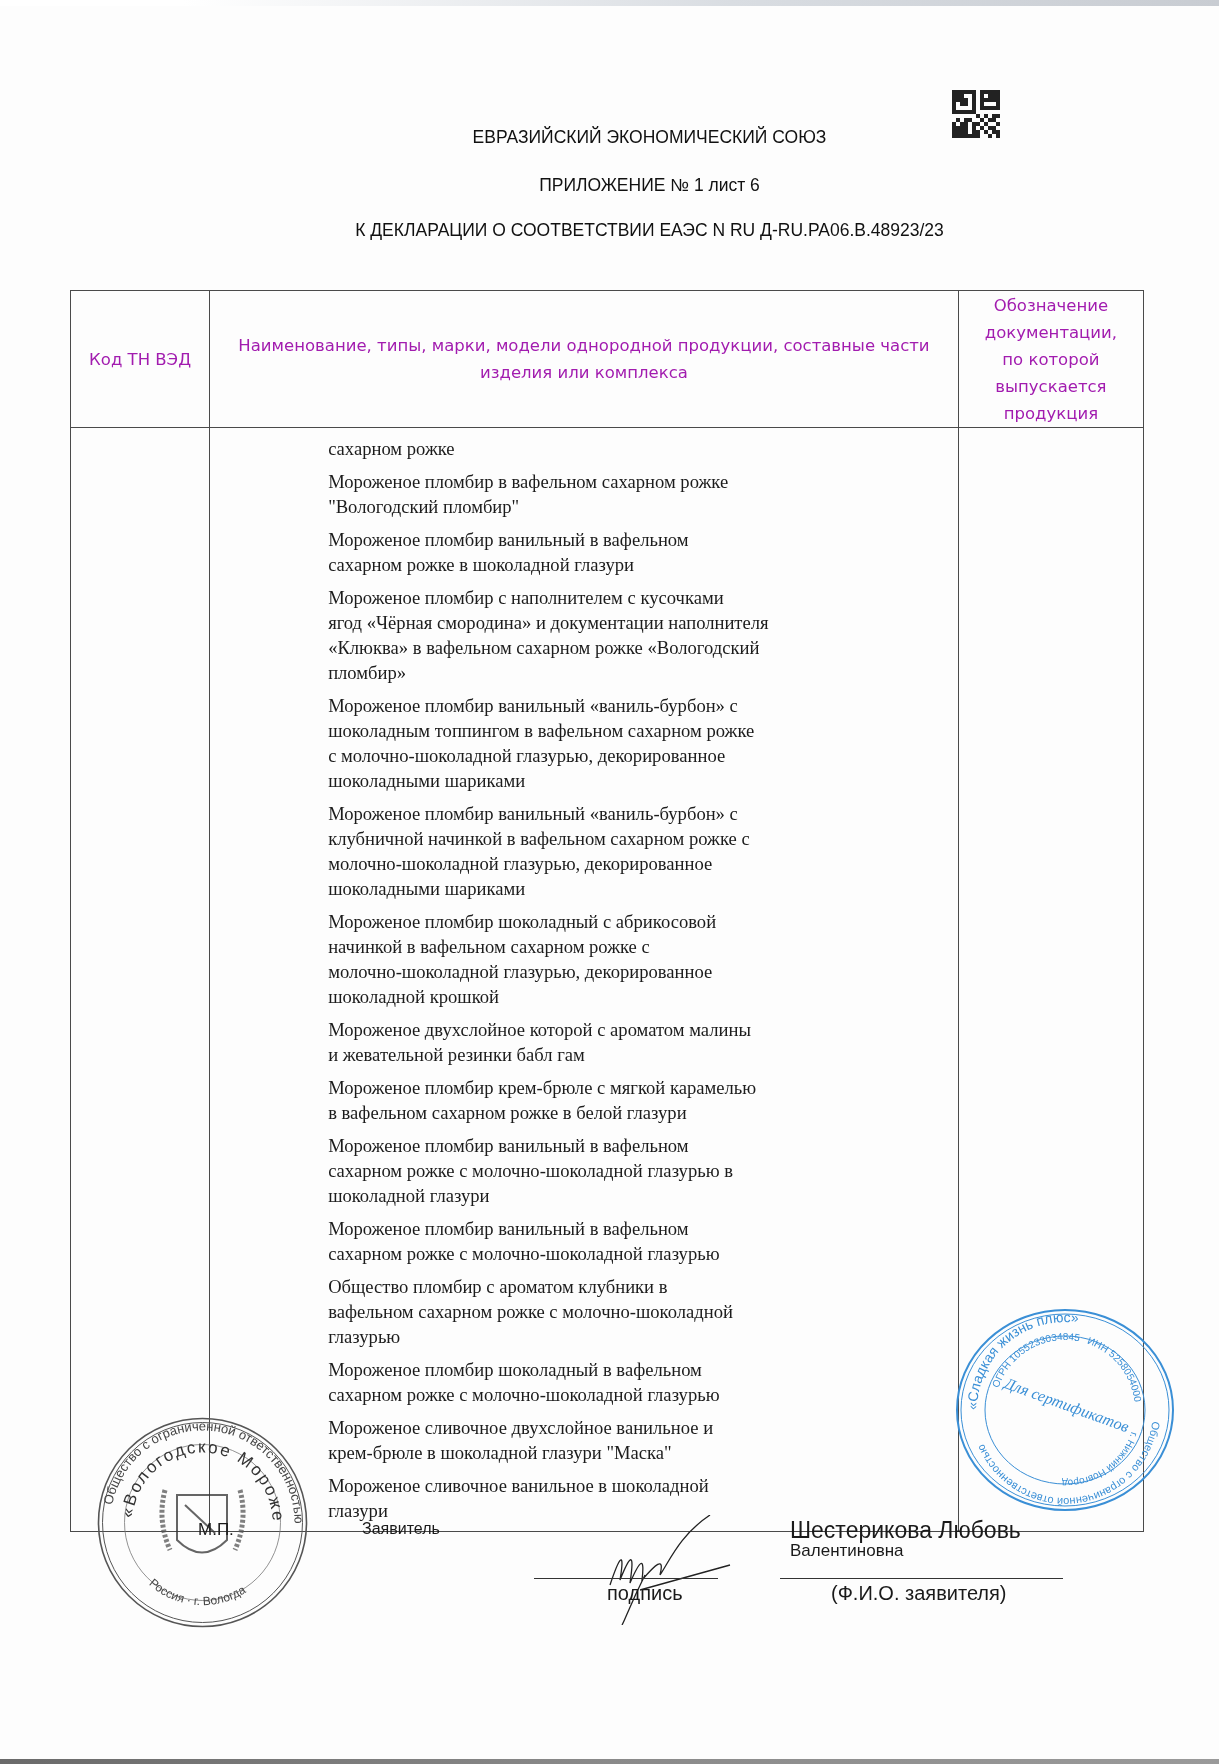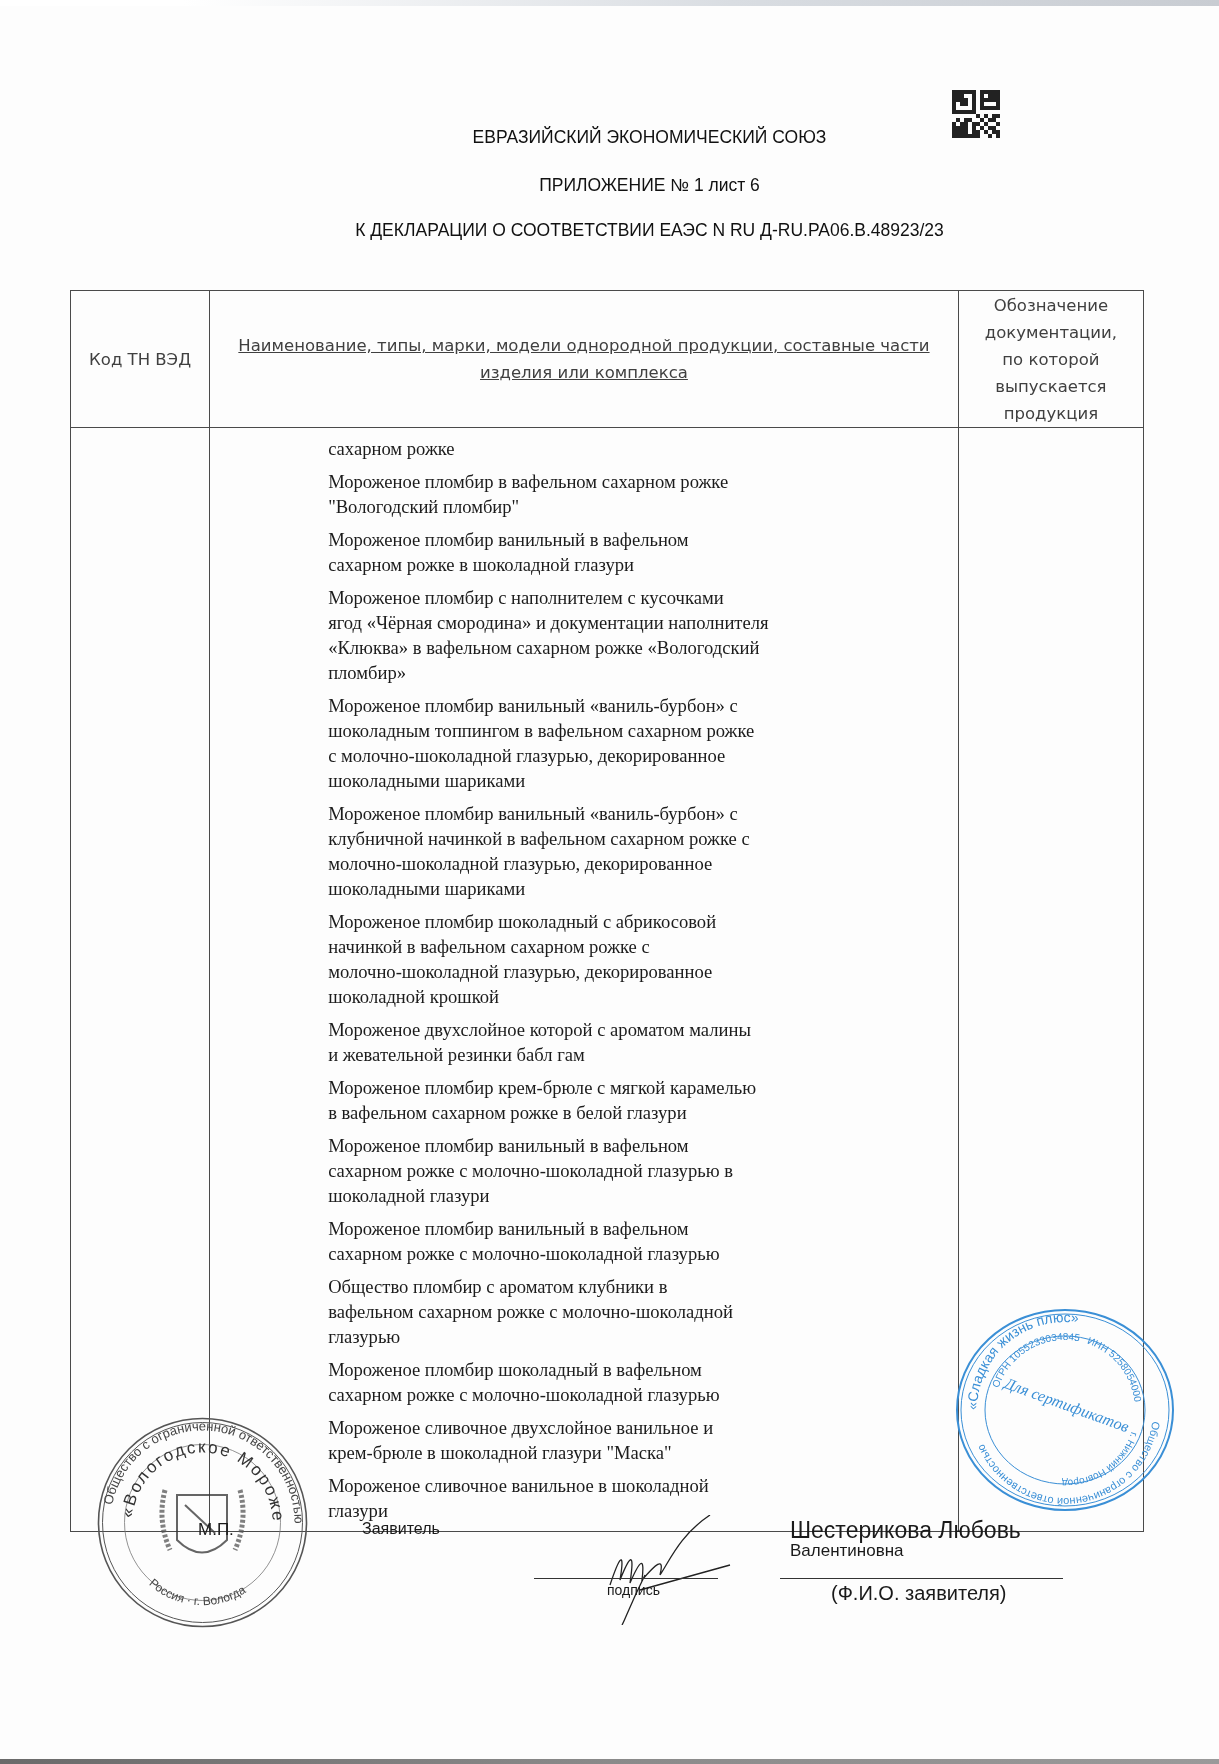--- a/index.html
+++ b/index.html
@@ -31,40 +31,40 @@
 
   table.main {
     position: absolute; left: 70px; top: 290px; width: 1074px;
     border-collapse: collapse; table-layout: fixed;
   }
   table.main td, table.main th {
     border: 1px solid #4a4a4a; padding: 0; vertical-align: top;
   }
   table.main th {
     font-family: "DejaVu Sans", sans-serif; font-weight: normal; font-size: 16.5px;
-    color: #404040; vertical-align: middle; text-align: center; line-height: 27px;
+    color: #a21caf; vertical-align: middle; text-align: center; line-height: 27px;
   }
   .col1 { width: 139px; }
   .col2 { width: 748px; }
   .col3 { width: 185px; }
   .hrow { height: 137px; }
   .brow { height: 1063px; }
 
   .items { padding: 0 0 0 110px; font-family: "Liberation Serif", serif; font-size: 18.6px; line-height: 25px; color: #1c1c1c; }
   .item { margin: 8px; }
   .gap { margin-top: 8px; }
 
   .signature-block { position: absolute; top: 1495px; left: 0; width: 1219px; height: 200px; }
   .applicant-label { position: absolute; left: 362px; top: 25px; font-family: "Liberation Sans", sans-serif; font-size: 16px; }
   .mp-label { position: absolute; left: 198px; top: 25px; font-family: "Liberation Sans", sans-serif; font-size: 17px; }
   .name-line1 { position: absolute; left: 790px; top: 22px; font-family: "Liberation Sans", sans-serif; font-size: 23px; }
   .name-line2 { position: absolute; left: 790px; top: 46px; font-family: "Liberation Sans", sans-serif; font-size: 17px; }
   .sig-line { position: absolute; left: 534px; top: 83px; width: 184px; border-top: 1px solid #333; }
   .name-line { position: absolute; left: 780px; top: 83px; width: 283px; border-top: 1px solid #333; }
-  .sig-caption { position: absolute; left: 607px; top: 87px; font-family: "Liberation Sans", sans-serif; font-size: 14px; }
+  .sig-caption { position: absolute; left: 607px; top: 87px; font-family: "Liberation Sans", sans-serif; font-size: 20px; }
   .name-caption { position: absolute; left: 831px; top: 87px; font-family: "Liberation Sans", sans-serif; font-size: 20px; }
   .sig-scribble { position: absolute; left: 600px; top: 20px; width: 140px; height: 110px; }
 
   .stamp { position: absolute; }
   .stamp-left { left: 95px; top: 1415px; width: 215px; height: 215px; }
   .stamp-right { left: 953px; top: 1305px; width: 225px; height: 210px; }
 </style>
 </head>
 <body>
 
@@ -223,21 +223,21 @@
 
 <table class="main">
   <colgroup>
     <col class="col1">
       <col class="col2">
       <col class="col3">
   </colgroup>
   <tbody>
       <tr class="hrow">
     <th><span>Код ТН ВЭД</span></th>
-    <th style="padding:3px 12px;text-decoration:underline;"><span>Наименование, типы, марки, модели однородной продукции, составные части изделия или комплекса</span></th>
+    <th style="padding:3px 12px;"><span>Наименование, типы, марки, модели однородной продукции, составные части изделия или комплекса</span></th>
     <th style="padding:0 18px;"><span>Обозначение документации, по которой выпускается продукция</span></th>
   </tr>
   <tr class="brow">
     <td></td>
     <td>
       <div class="items" id="items">
             <div class="item">
               <div>сахарном рожке</div>
             </div>
             <div class="item gap">

